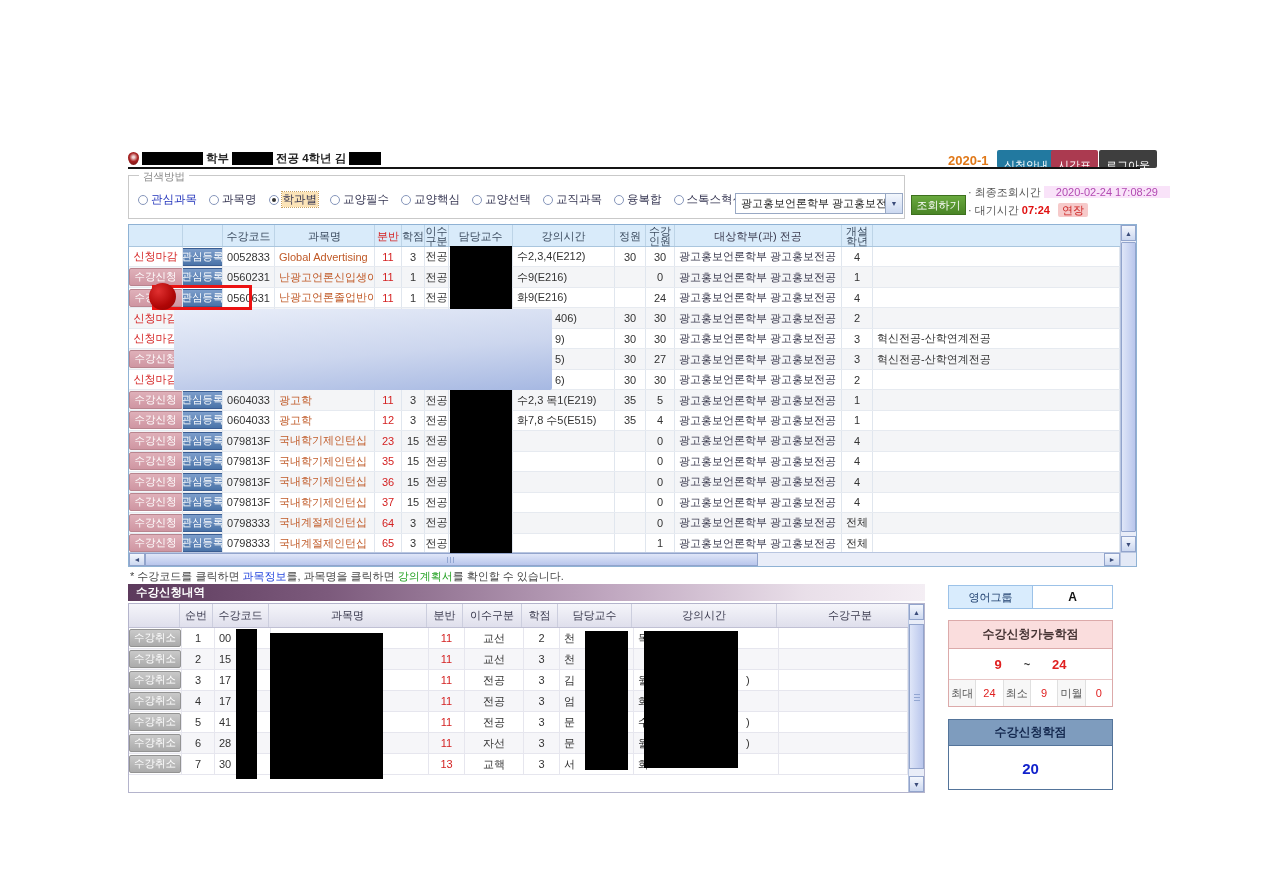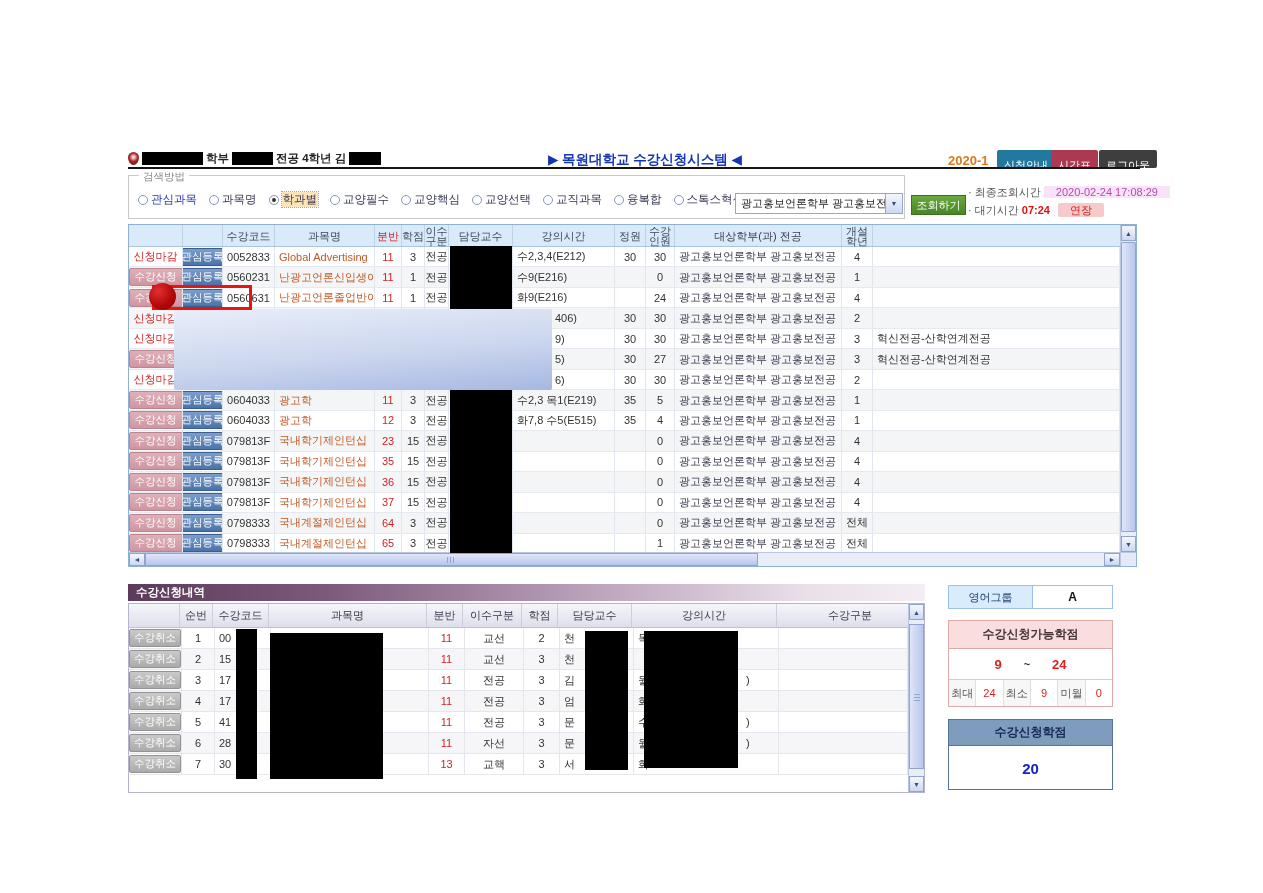--- a/index.html
+++ b/index.html
@@ -36,21 +36,21 @@
                  background:#fff; display:flex; align-items:center; cursor:pointer; }
   .dept-text { flex:1; padding-left:5px; color:#222; white-space:nowrap; overflow:hidden; }
   .combo-arrow { width:17px; height:100%; background:linear-gradient(#f3f7fd,#ccd9f1); border-left:1px solid #98a8c4;
                  display:flex; align-items:center; justify-content:center; font-size:7px; color:#3a4c7a; }
   .query-btn { position:absolute; left:911px; top:195px; width:55px; height:20px; border:1px solid #3c701d; border-radius:0;
                background:linear-gradient(#69a93e,#4a8526); color:#fff; font-size:11px; cursor:pointer; font-family:inherit; }
   .info-line { position:absolute; left:968px; color:#555; font-size:11px; white-space:nowrap; }
   .info1 { top:185px; } .info2 { top:203px; }
   .qtime { color:#b24ab2; background:#f9e3f9; padding:0 12px; }
   .wtime { color:#e01010; font-weight:bold; }
-  .extend { background:#f6caca; color:#cc2222; padding:1px 12px; border-radius:2px; margin-left:5px; cursor:pointer; }
+  .extend { background:#f6caca; color:#cc2222; padding:1px 4px; border-radius:2px; margin-left:5px; cursor:pointer; }
 
   
   .ctable { position:absolute; left:128px; top:224px; width:1009px; height:343px; border:1px solid #8fb2d4; background:#fff; }
   .chead { display:flex; height:22px; background:#d9ebfa; border-bottom:1px solid #aac6de; }
   .hc { display:flex; align-items:center; justify-content:center; border-right:1px solid #bdd4e7;
         white-space:pre-line; text-align:center; line-height:10px; color:#3a4a5e; height:100%; }
   .c1{flex:0 0 54px;} .c2{flex:0 0 40px;} .c3{flex:0 0 52px;} .c4{flex:0 0 100px;} .c5{flex:0 0 27px;}
   .c6{flex:0 0 23px;} .c7{flex:0 0 24px;} .c8{flex:0 0 64px;} .c9{flex:0 0 102px;} .c10{flex:0 0 31px;}
   .c11{flex:0 0 29px;} .c12{flex:0 0 167px;} .c13{flex:0 0 31px;} .c14{flex:1 1 auto;}
   .crows { position:absolute; left:0; top:22px; right:16px; bottom:14px; overflow:hidden; }
@@ -158,21 +158,20 @@
 <div id="app">
 
   <div class="student-info">
     <span class="crest"></span>
     <span class="redact" style="width:61px"></span>
     <span>학부</span>
     <span class="redact" style="width:41px"></span>
     <span>전공 4학년 김</span>
     <span class="redact" style="width:32px"></span>
   </div>
-  <div class="page-title">▶ 목원대학교 수강신청시스템 ◀</div>
   <span class="term">2020-1</span>
   <button class="hbtn teal">신청안내</button>
   <button class="hbtn crimson">시간표</button>
   <button class="hbtn dark">로그아웃</button>
   <div class="topline"></div>
 
   <div class="search-box">
     <span class="legend">검색방법</span>
     <div class="radios">
 
@@ -589,20 +588,23 @@
         </div>
     </div>
     <div class="corner"></div>
   </div>
 
   <div class="ov" id="main-redact"></div>
   <div class="ov" id="blur-box"></div>
   <div class="ov" id="red-rect"></div>
   <div class="ov" id="red-circle"></div>
 
+  <div class="note">
+    <span>* 수강코드를 클릭하면 </span><span class="n-link1">과목정보</span><span>를, 과목명을 클릭하면 </span><span class="n-link2">강의계획서</span><span>를 확인할 수 있습니다.</span>
+  </div>
 
   <div class="section-bar">수강신청내역</div>
   <div class="btable">
     <div class="bhead">
       <div class="bh b1"></div>
       <div class="bh b2">순번</div>
       <div class="bh b3">수강코드</div>
       <div class="bh b4">과목명</div>
       <div class="bh b5">분반</div>
       <div class="bh b6">이수구분</div>

